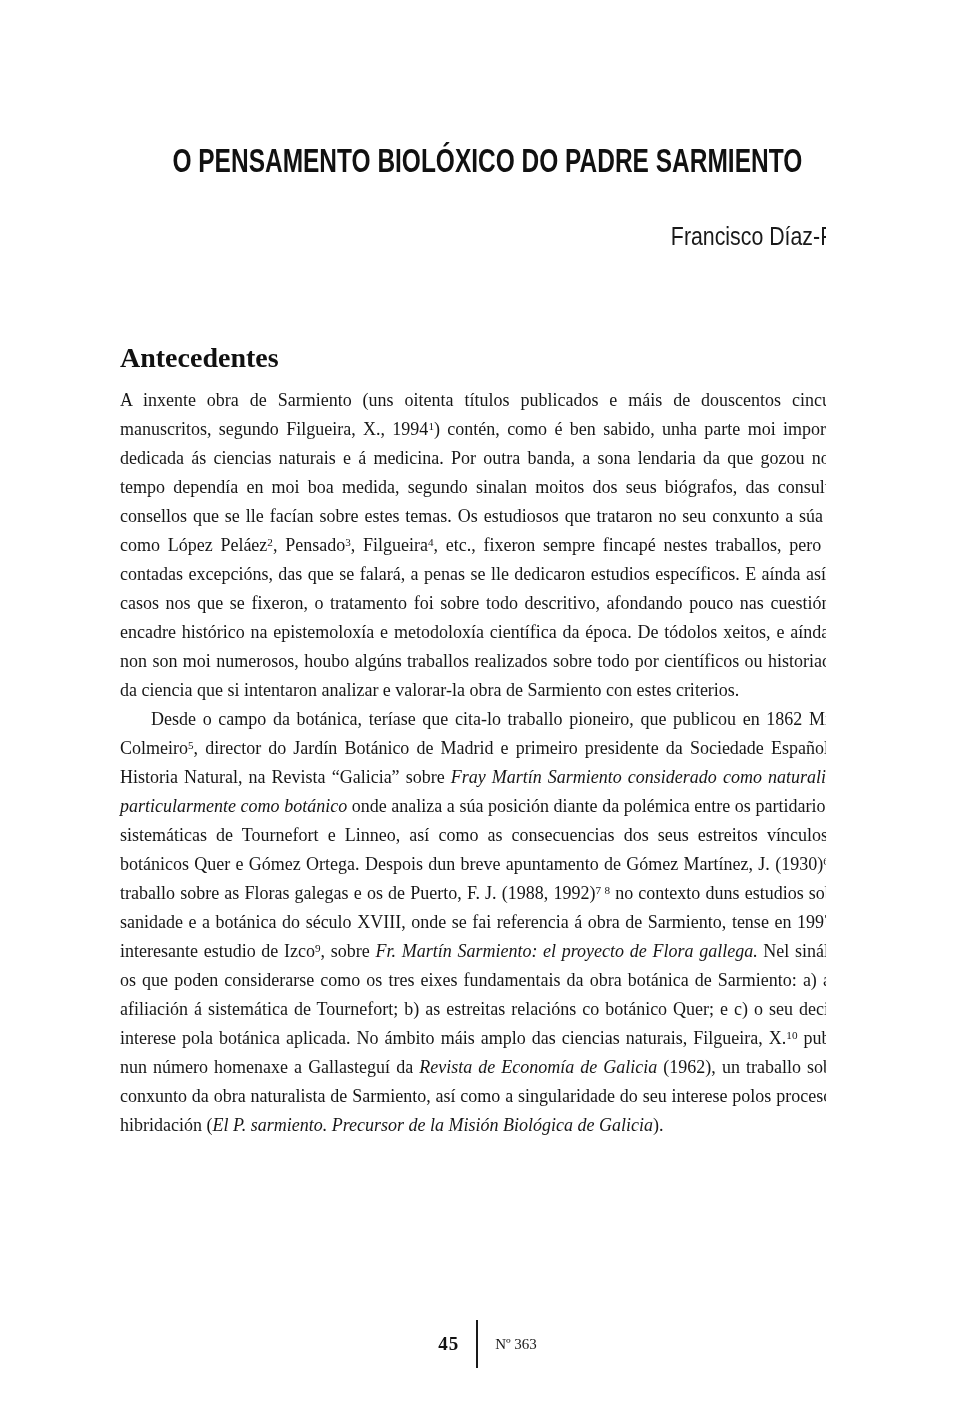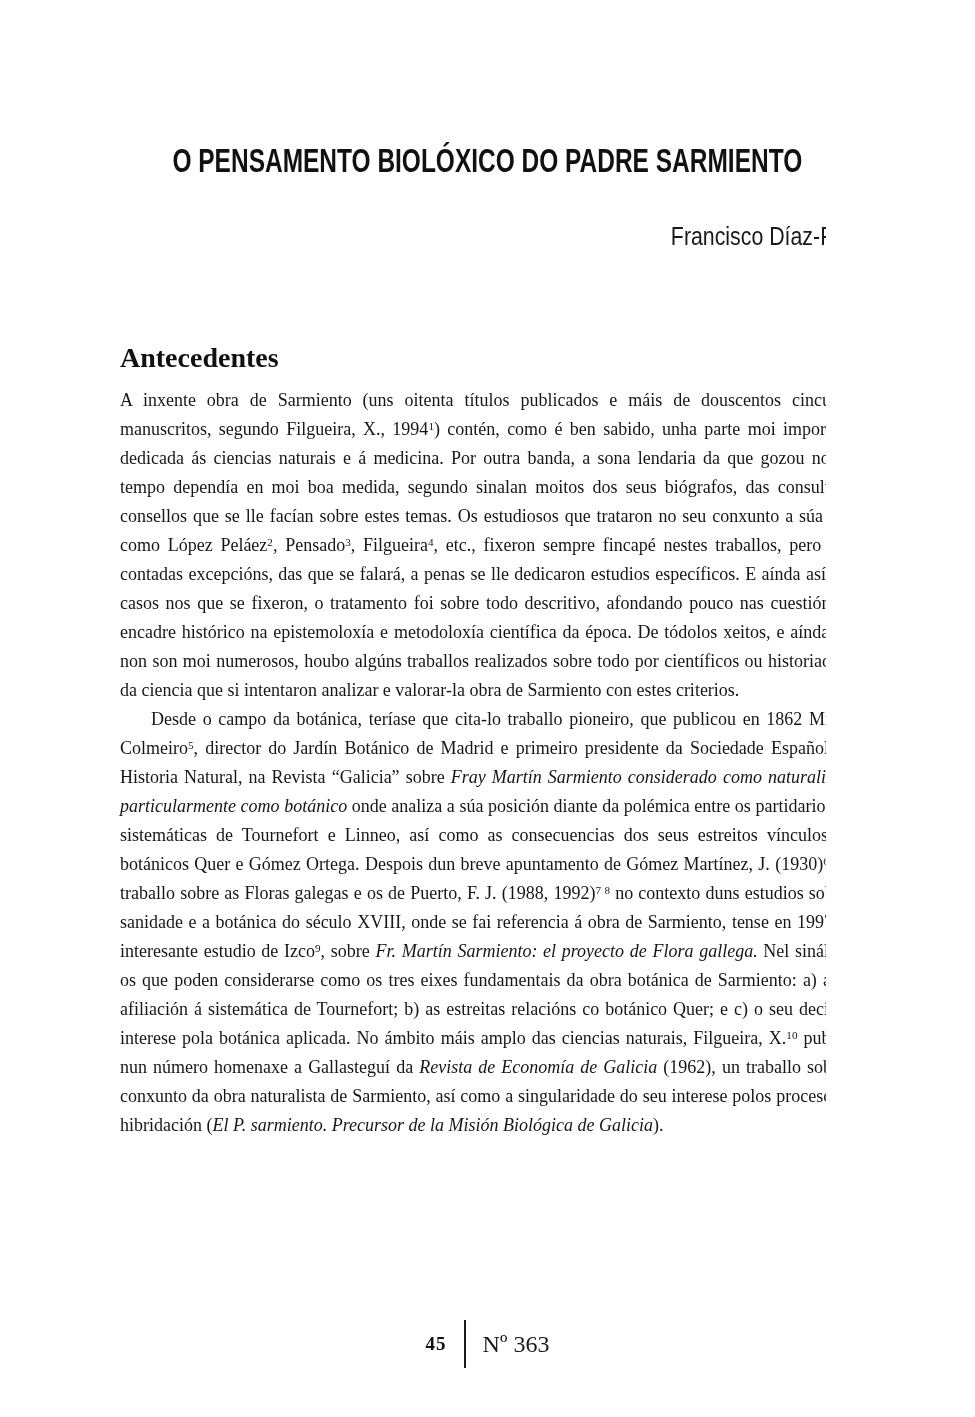--- a/index.html
+++ b/index.html
@@ -102,21 +102,21 @@
     letter-spacing: 1px;
     margin-right: 17px;
     color: #111;
   }
   .footer .divider {
     width: 2px;
     height: 48px;
     background: #1a1a1a;
   }
   .footer .issue-number {
-    font-size: 24px;
+    font-size: 15px;
     margin-left: 17px;
     color: #1a1a1a;
   }
 </style>
 </head>
 <body>
 
 <div class="page">
 
   <div class="title-wrap">

